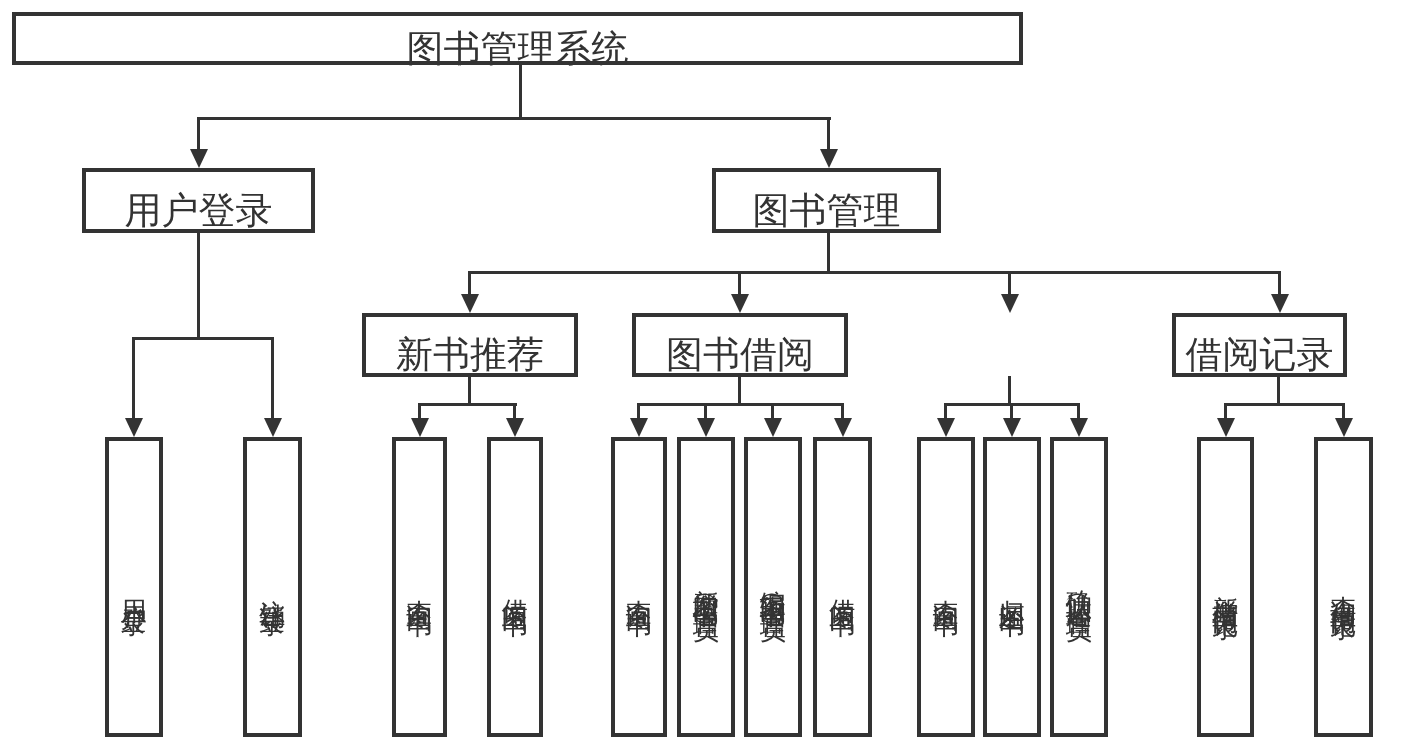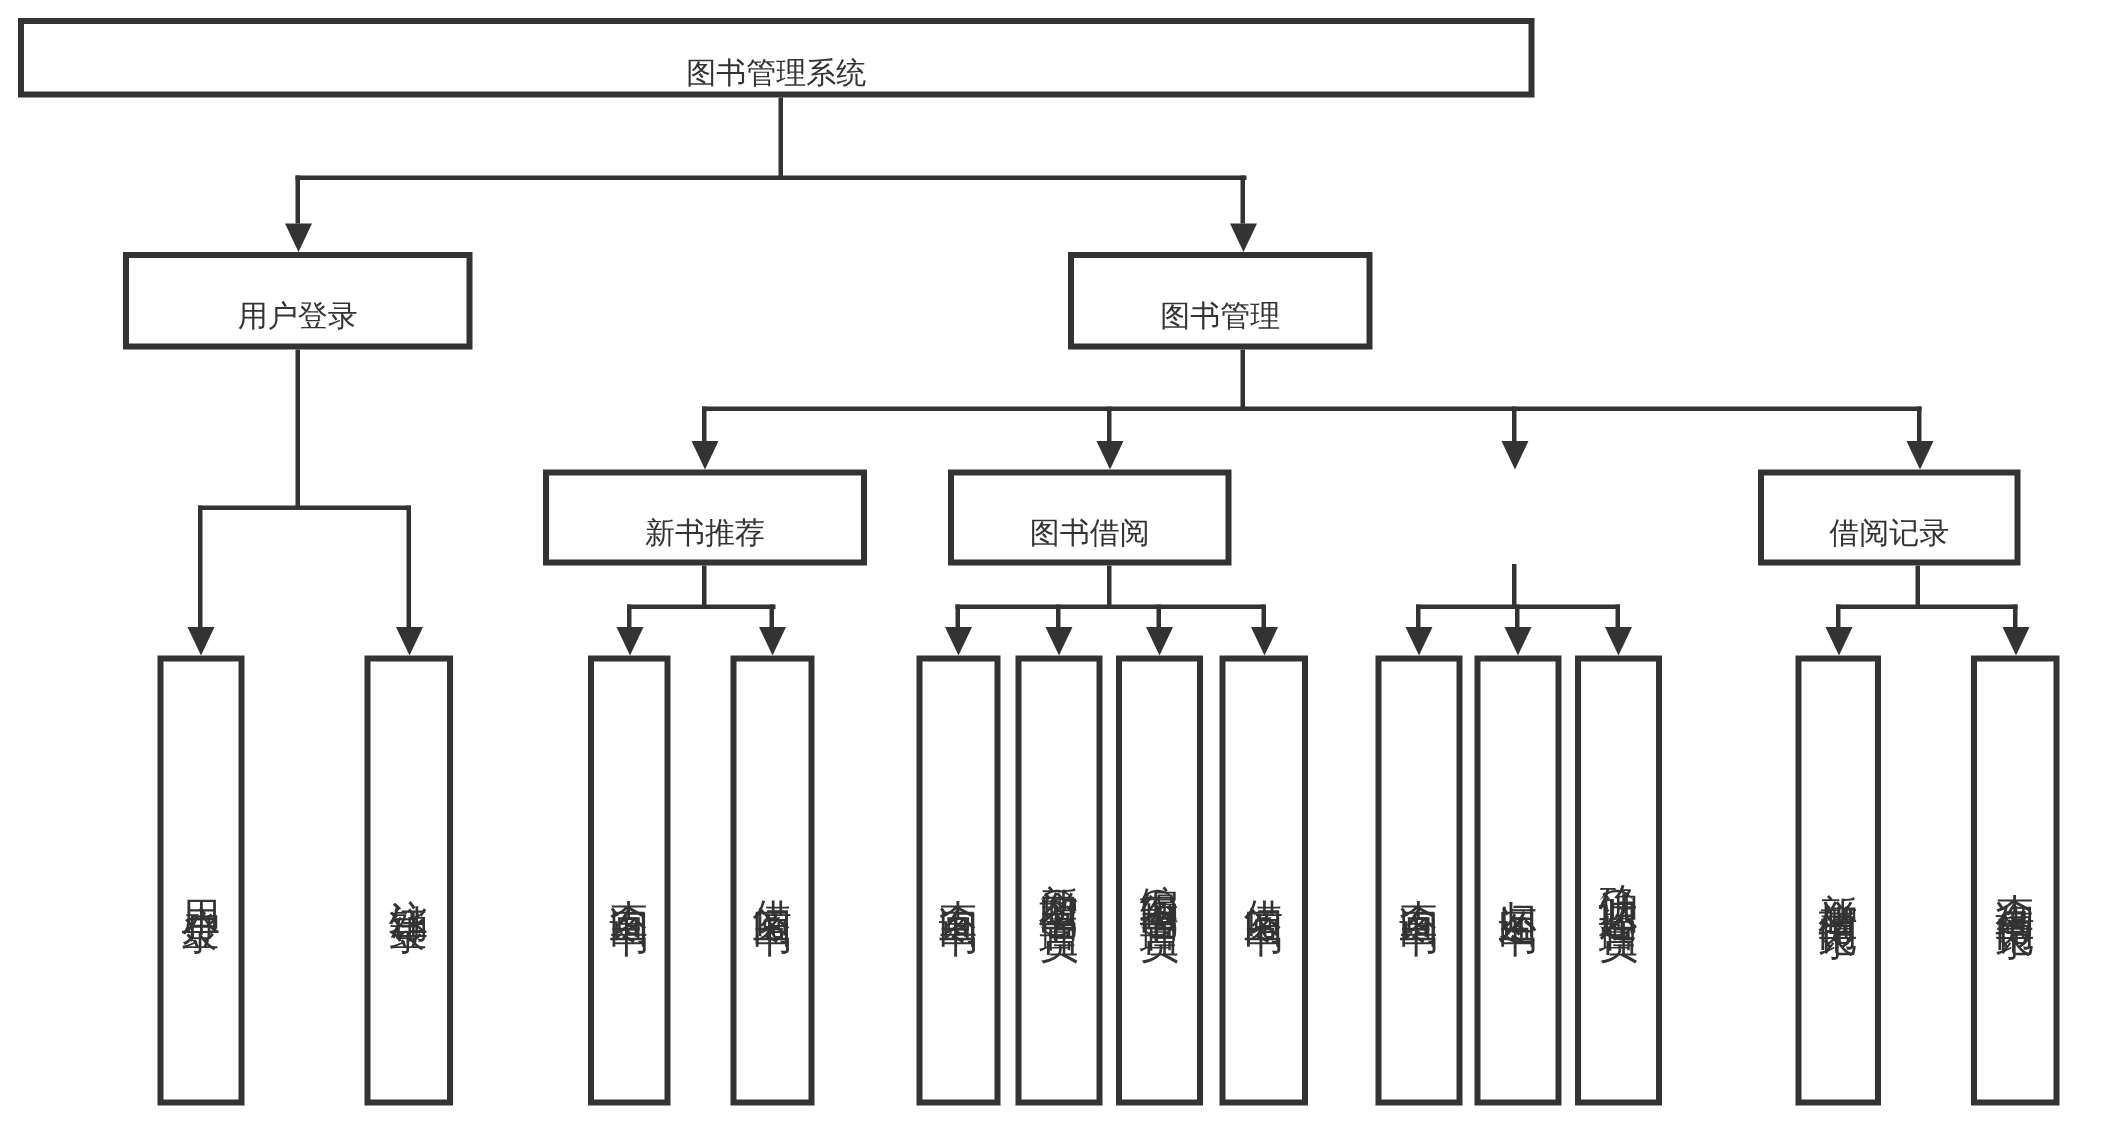--- a/index.html
+++ b/index.html
@@ -14,21 +14,21 @@
   }
   .box {
     position: absolute;
     box-sizing: border-box;
     border: 4px solid #333333;
     background: #ffffff;
     display: flex;
     align-items: center;
     justify-content: center;
   }
-  .hlabel { font-size: 20px; white-space: nowrap; margin-top: 20px; }
+  .hlabel { font-size: 37px; white-space: nowrap; margin-top: 20px; }
   .vtext {
     writing-mode: vertical-rl;
     text-orientation: mixed;
     font-size: 26px;
     letter-spacing: 4px;
     line-height: 1.1;
     white-space: nowrap;
   }
   .hline, .vline { position: absolute; background: #333333; }
   .hline { height: 3px; }
@@ -101,28 +101,28 @@
   <div class="arrow" style="left:1224px;top:403px;height:15px"></div>
   <div class="arrow" style="left:1342px;top:403px;height:15px"></div>
 
   <div class="box" style="left:12px;top:12px;width:1011px;height:53px">
     <span class="hlabel">图书管理系统</span>
   </div>
 
   <div class="box" style="left:82px;top:168px;width:233px;height:65px">
     <span class="hlabel">用户登录</span>
   </div>
-  <div class="box" style="left:712px;top:168px;width:203px;height:65px">
+  <div class="box" style="left:712px;top:168px;width:229px;height:65px">
     <span class="hlabel">图书管理</span>
   </div>
 
   <div class="box" style="left:362px;top:313px;width:216px;height:64px">
     <span class="hlabel">新书推荐</span>
   </div>
-  <div class="box" style="left:632px;top:313px;width:189px;height:64px">
+  <div class="box" style="left:632px;top:313px;width:216px;height:64px">
     <span class="hlabel">图书借阅</span>
   </div>
   <div class="box" style="left:1172px;top:313px;width:175px;height:64px">
     <span class="hlabel">借阅记录</span>
   </div>
 
   <div class="box" style="left:105px;top:437px;width:58px;height:300px">
     <span class="vtext">用户登录</span>
   </div>
   <div class="box" style="left:243px;top:437px;width:59px;height:300px">

